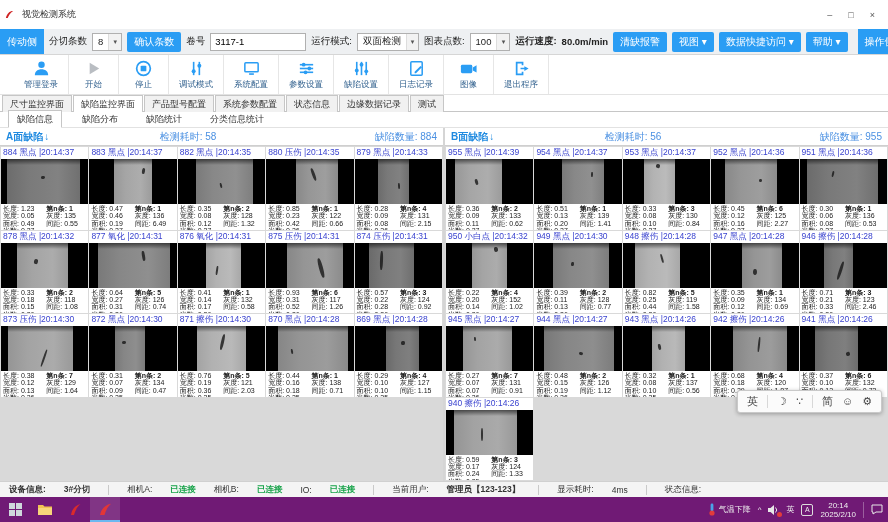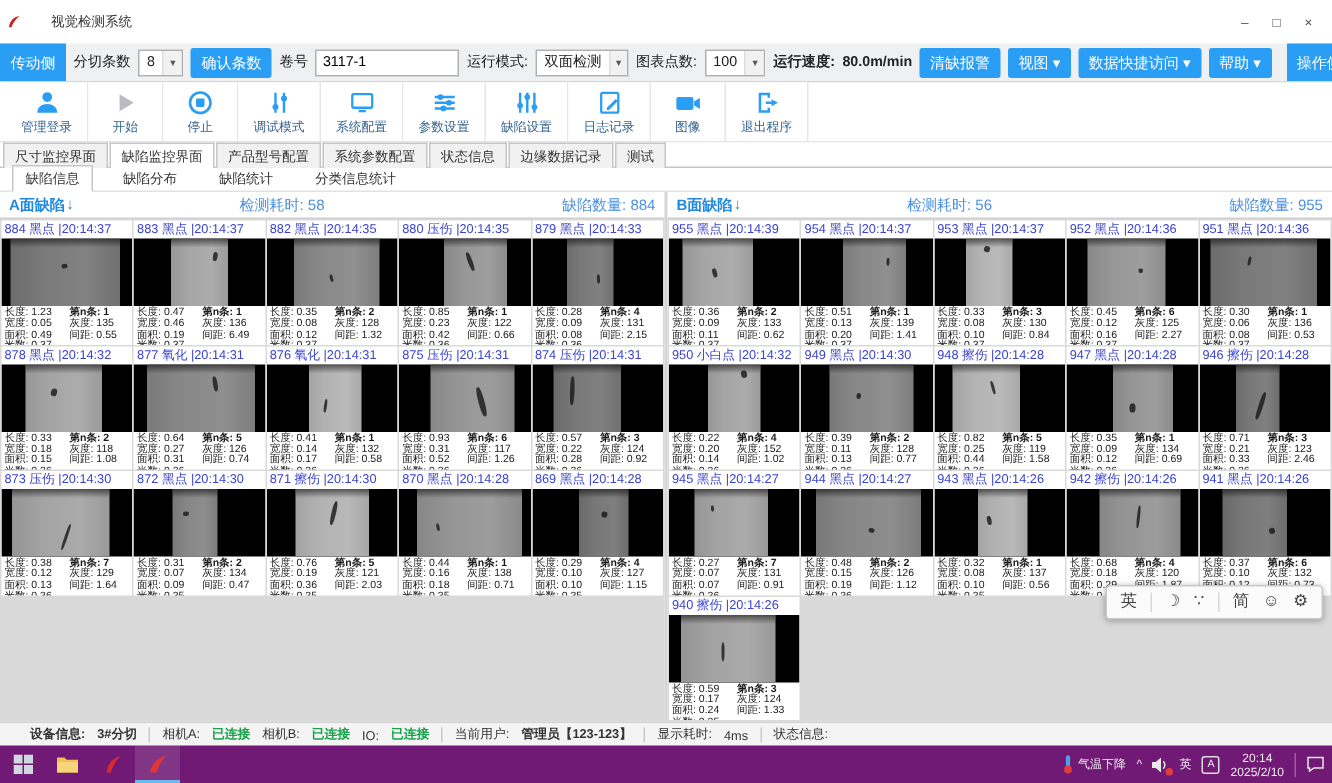--- a/index.html
+++ b/index.html
@@ -1,36 +1,36 @@
 <!DOCTYPE html>
 <html><head>
 <meta charset="utf-8">
 <style>
 *{margin:0;padding:0;box-sizing:border-box;}
 html,body{width:888px;height:522px;overflow:hidden;}
 body{font-family:"Liberation Sans","DejaVu Sans",sans-serif;background:#fff;font-size:9px;color:#222;}
 .screen{position:relative;width:888px;height:522px;display:flex;flex-direction:column;background:#fff;}
 
-.titlebar{height:29px;display:flex;align-items:center;gap:20px;padding:0 5px;background:#fff;font-size:9px;color:#333;flex:0 0 auto;}
+.titlebar{height:29px;display:flex;align-items:center;gap:8px;padding:0 5px;background:#fff;font-size:9px;color:#333;flex:0 0 auto;}
 .logo{width:9px;height:9px;display:inline-block;}
 .win-controls{margin-left:auto;display:flex;gap:16px;color:#555;font-size:9px;padding-right:8px;}
 .win-controls span{cursor:default;line-height:14px;}
 
 .toolbar1{height:26px;background:#eef0f2;border-bottom:1px solid #d6d6d6;display:flex;align-items:center;gap:5px;font-size:9.5px;flex:0 0 auto;}
 .btn-blue{background:#2a9df4;color:#fff;border:none;border-radius:2px;font-size:10px;padding:3px 7px;white-space:nowrap;font-family:inherit;}
 .side-btn{height:100%;border-radius:0;padding:0 7px;font-size:10px;flex:0 0 auto;}
 .lbl{white-space:nowrap;color:#222;}
 .lbl.b{font-weight:bold;}
 .combo{background:#fff;border:1px solid #b0b0b0;height:18px;display:flex;align-items:center;white-space:nowrap;}
 .combo .val{padding:0 5px;}
 .combo .arr{width:13px;align-self:stretch;display:flex;align-items:center;justify-content:center;color:#555;font-size:7px;border-left:1px solid #ddd;background:#f2f2f2;}
 .tb-input{height:18px;border:1px solid #b0b0b0;font-size:9.5px;padding:0 4px;width:96px;font-family:inherit;}
 .menu-gap{flex:1;}
 
-.ribbon{height:40px;background:#fff;border-bottom:1px solid #e3e3e3;display:flex;align-items:stretch;padding-left:4px;flex:0 0 auto;}
+.ribbon{height:40px;background:#fff;border-bottom:1px solid #e3e3e3;display:flex;align-items:stretch;padding-left:14px;flex:0 0 auto;}
 .ribbon-btn{display:flex;flex-direction:column;align-items:center;justify-content:center;gap:1px;padding:2px 10px;min-width:50px;border-right:1px solid #e6e6e6;background:#fff;cursor:pointer;}
 .ribbon-btn .ric{height:20px;display:flex;align-items:center;}
 .ribbon-btn .cap{font-size:8.5px;color:#33628f;white-space:nowrap;}
 
 .maintabs{height:17px;display:flex;align-items:flex-start;gap:1px;padding-left:2px;background:#fff;border-bottom:1px solid #c6c6c6;font-size:9px;flex:0 0 auto;}
 .mtab{padding:2px 7px 1px;background:#f1f1f1;border:1px solid #c6c6c6;border-bottom:none;color:#333;white-space:nowrap;cursor:pointer;}
 .mtab.active{background:#fff;margin-bottom:-1px;padding-bottom:2px;}
 
 .subtabs{height:16px;display:flex;align-items:flex-end;gap:12px;padding-left:8px;background:#fff;border-bottom:1px solid #e2e2e2;font-size:9px;flex:0 0 auto;}
 .stab{padding:2px 8px 1px;color:#333;white-space:nowrap;cursor:pointer;}
@@ -48,21 +48,21 @@
 .cell{background:#fff;display:flex;flex-direction:column;min-height:0;overflow:hidden;cursor:pointer;}
 .cell-head{height:12px;flex:0 0 auto;font-size:8.5px;color:#3a43cf;display:flex;align-items:center;padding:0 2px;white-space:nowrap;overflow:hidden;}
 .cell-img{height:45px;flex:0 0 auto;position:relative;background:#000;overflow:hidden;}
 .strip{position:absolute;top:0;bottom:0;}
 .speck{position:absolute;background:#161616;border-radius:45%;opacity:.8;}
 .cell-info{flex:1;display:flex;font-size:7px;line-height:7.4px;padding:1px 2px;color:#1a1a1a;overflow:hidden;}
 .ci-l{width:52%;}
 .ci-r{width:48%;}
 .ci-r .strong{font-weight:bold;}
 
-.statusbar{height:16px;flex:0 0 auto;background:#f4f4f4;border-top:1px solid #d0d0d0;display:flex;align-items:center;gap:8px;padding:0 20px;font-size:8.5px;color:#333;white-space:nowrap;}
+.statusbar{height:16px;flex:0 0 auto;background:#f4f4f4;border-top:1px solid #d0d0d0;display:flex;align-items:center;gap:18px;padding:0 9px;font-size:8.5px;color:#333;white-space:nowrap;}
 .sb-sep{width:1px;height:10px;background:#c9c9c9;}
 .green{color:#18a34a;font-weight:bold;}
 .sb-b{font-weight:bold;}
 
 .taskbar{height:25px;flex:0 0 auto;background:#701a75;display:flex;align-items:flex-start;color:#eee;}
 .tb-left{display:flex;height:100%;}
 .tb-ic{width:30px;height:100%;display:flex;align-items:center;justify-content:center;cursor:pointer;}
 .tb-ic.active{background:rgba(255,255,255,.12);box-shadow:inset 0 -2px 0 #6cb8f0;}
 .tb-right{margin-left:auto;display:flex;align-items:center;height:100%;gap:7px;padding-right:5px;font-size:8px;}
 .tray-item{display:flex;align-items:center;gap:3px;cursor:pointer;color:#eee;}

